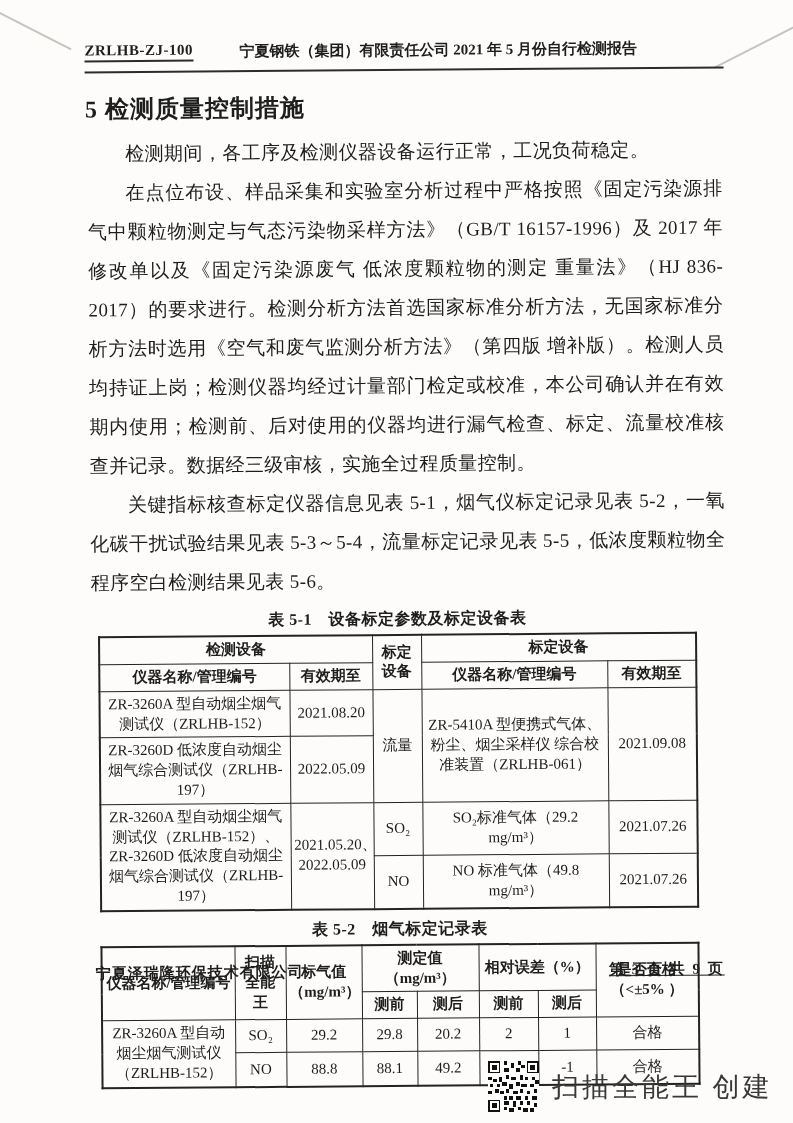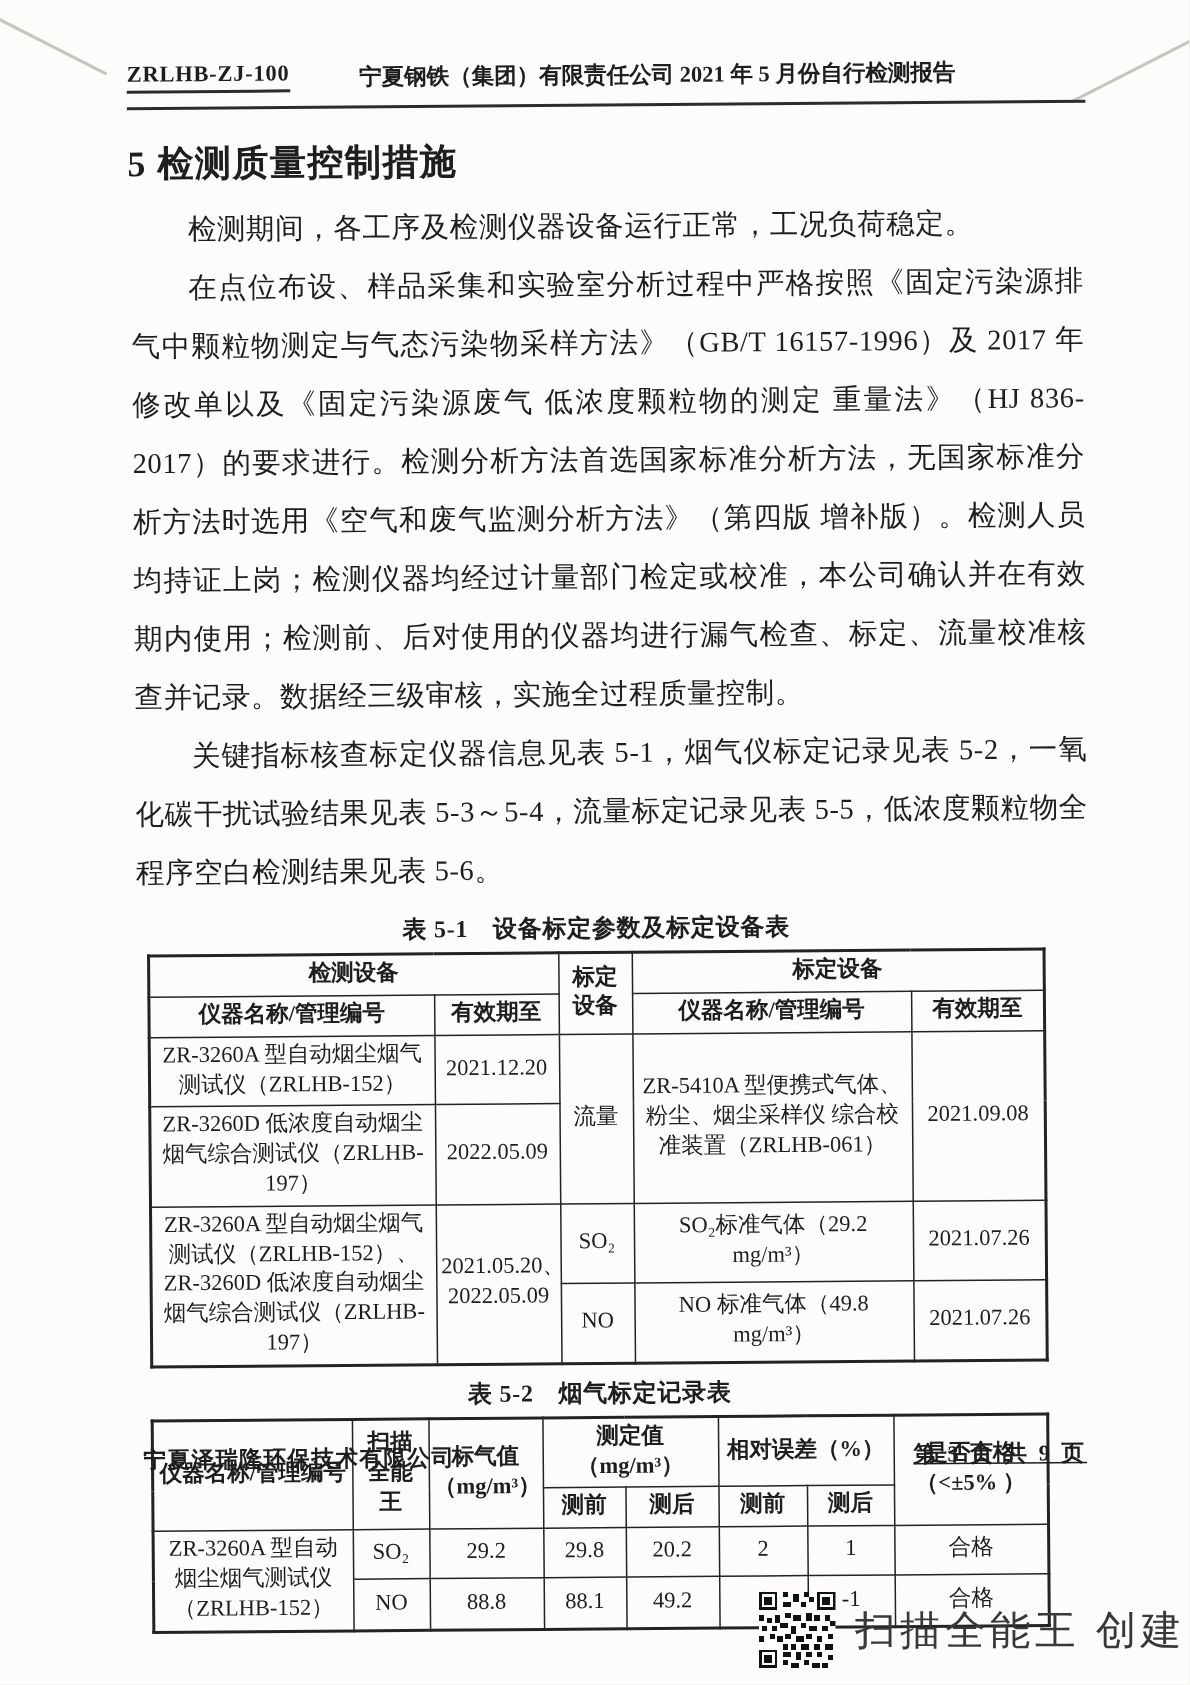--- a/index.html
+++ b/index.html
@@ -75,21 +75,21 @@
   .footer {
     position:absolute; top:962px; left:92px; right:72px;
     display:flex; justify-content:space-between; align-items:baseline;
     font-size:15px;
   }
   .footer-company { font-weight:bold; letter-spacing:1px; }
   .footer-page { font-weight:bold; letter-spacing:2px;text-decoration:underline; }
 
   
   .stamp {
-    position:absolute; left:506px; top:1061px;
+    position:absolute; left:488px; top:1061px;
     display:flex; align-items:center; gap:13px;
   }
   .qr { width:51px; height:51px; display:block; }
   .stamp-text {
     font-family:"Liberation Sans","DejaVu Sans",sans-serif;
     font-size:27px; color:#383838; letter-spacing:3px; white-space:nowrap;
   }
 </style>
 </head>
 <body>
@@ -130,21 +130,21 @@
         <th colspan="2">标定设备</th>
       </tr>
       <tr class="h28">
         <th>仪器名称/管理编号</th>
         <th>有效期至</th>
         <th>仪器名称/管理编号</th>
         <th>有效期至</th>
       </tr>
       <tr class="h45">
         <td>ZR-3260A 型自动烟尘烟气测试仪（ZRLHB-152）</td>
-        <td>2021.12.20</td>
+        <td>2021.08.20</td>
         <td rowspan="2">流量</td>
         <td rowspan="2">ZR-5410A 型便携式气体、粉尘、烟尘采样仪 综合校准装置（ZRLHB-061）</td>
         <td rowspan="2">2021.09.08</td>
       </tr>
       <tr class="h45">
         <td>ZR-3260D 低浓度自动烟尘烟气综合测试仪（ZRLHB-197）</td>
         <td>2022.05.09</td>
       </tr>
       <tr class="h34">
         <td rowspan="2">ZR-3260A 型自动烟尘烟气测试仪（ZRLHB-152）、ZR-3260D 低浓度自动烟尘烟气综合测试仪（ZRLHB-197）</td>

